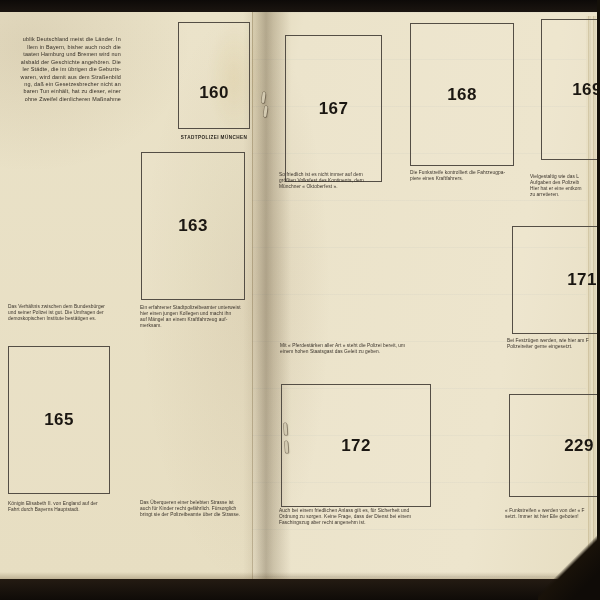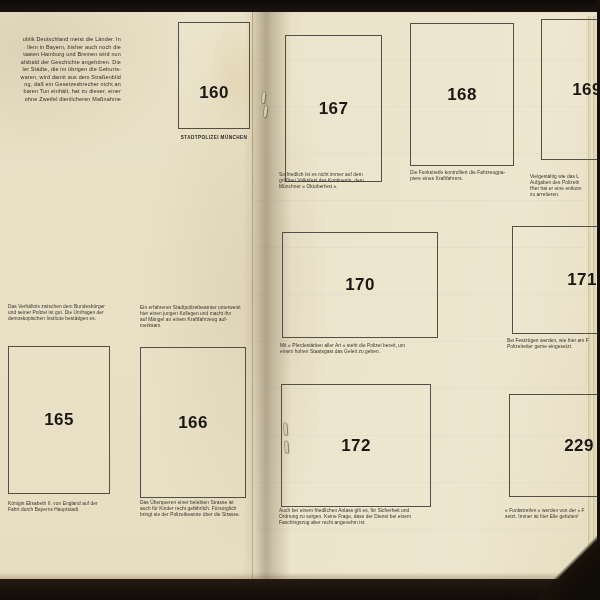--- a/index.html
+++ b/index.html
@@ -92,42 +92,42 @@
   </div>
 
   <div class="cap" style="left:8px;top:303px;width:118px">
     <div class="capin">
         <div>Das Verhältnis zwischen dem Bundesbürger</div>
         <div>und seiner Polizei ist gut. Die Umfragen der</div>
         <div>demoskopischen Institute bestätigen es.</div>
       </div>
   </div>
 
+  <div class="frame" style="left:141px;top:152px;width:104px;height:148px">
+    <span class="num">163</span>
+  </div>
   <div class="cap" style="left:140px;top:304px;width:112px">
     <div class="capin">
         <div>Ein erfahrener Stadtpolizeibeamter unterweist</div>
         <div>hier einen jungen Kollegen und macht ihn</div>
         <div>auf Mängel an einem Kraftfahrzeug auf-</div>
         <div>merksam.</div>
       </div>
   </div>
 
   <div class="frame" style="left:8px;top:346px;width:102px;height:148px">
     <span class="num">165</span>
   </div>
   <div class="cap" style="left:8px;top:500px;width:112px">
     <div class="capin">
         <div>Königin Elisabeth II. von England auf der</div>
         <div>Fahrt durch Bayerns Hauptstadt.</div>
       </div>
   </div>
 
-  <div class="frame" style="left:140px;top:347px;width:106px;height:151px">
-    <span class="num">166</span>
-  </div>
   <div class="cap" style="left:140px;top:499px;width:118px">
     <div class="capin">
         <div>Das Überqueren einer belebten Strasse ist</div>
         <div>auch für Kinder recht gefährlich. Fürsorglich</div>
         <div>bringt sie der Polizeibeamte über die Strasse.</div>
       </div>
   </div>
 
   <div class="frame" style="left:285px;top:35px;width:97px;height:147px">
     <span class="num">167</span>
@@ -155,23 +155,20 @@
   </div>
   <div class="cap" style="left:530px;top:173px;width:70px">
     <div class="capin">
         <div>Vielgestaltig wie das L</div>
         <div>Aufgaben des Polizeib</div>
         <div>Hier hat er eine entkom</div>
         <div>zu arretieren.</div>
       </div>
   </div>
 
-  <div class="frame" style="left:282px;top:232px;width:156px;height:106px">
-    <span class="num">170</span>
-  </div>
   <div class="cap" style="left:280px;top:342px;width:175px">
     <div class="capin">
         <div>Mit « Pferdestärken aller Art » steht die Polizei bereit, um</div>
         <div>einem hohen Staatsgast das Geleit zu geben.</div>
       </div>
   </div>
 
   <div class="frame" style="left:512px;top:226px;width:140px;height:108px">
     <span class="num">171</span>
   </div>

